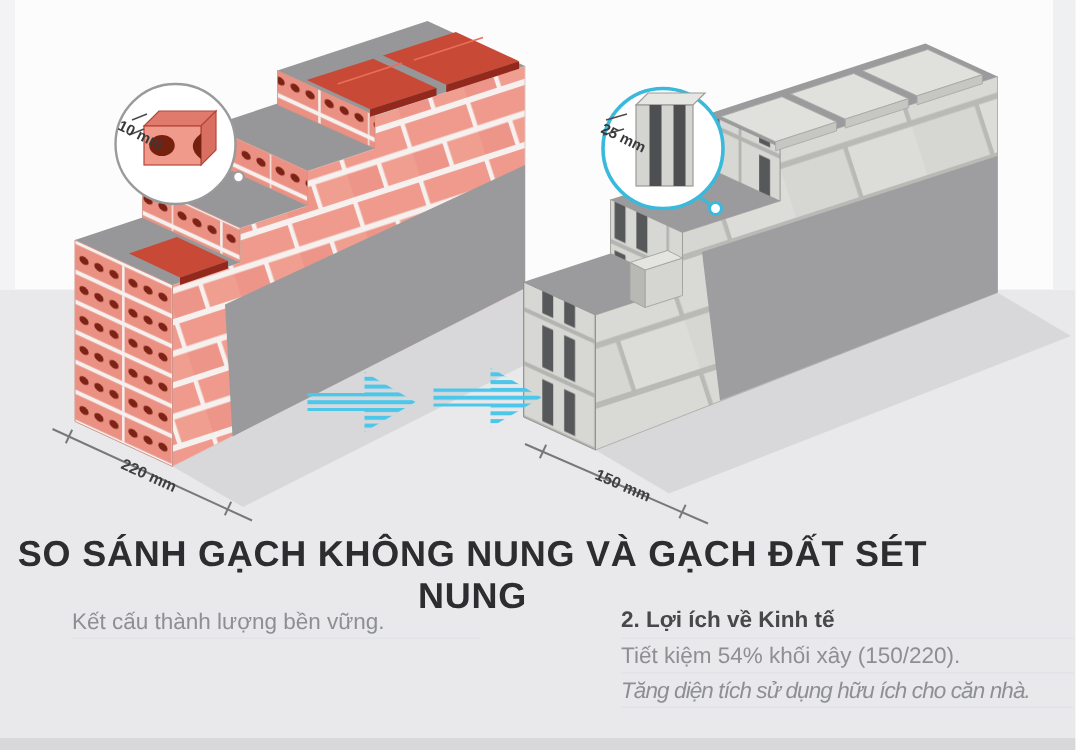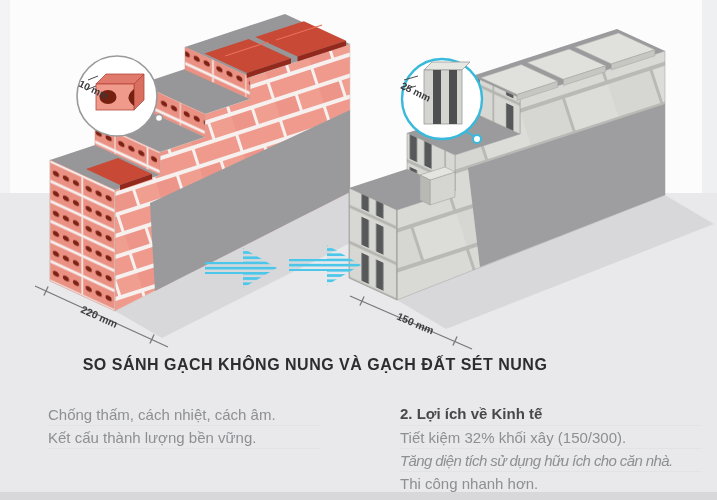--- a/index.html
+++ b/index.html
@@ -4,24 +4,24 @@
 <style>
   html,body{margin:0;padding:0;}
   .canvas{position:relative;width:717px;height:500px;background:#fcfcfd;overflow:hidden;
           font-family:"Liberation Sans",sans-serif;}
   .floor{position:absolute;left:0;top:193px;width:717px;height:299px;background:#e9e9ec;}
   .band-bottom{position:absolute;left:0;top:492px;width:717px;height:8px;background:#d8d8db;}
   .strip-right{position:absolute;left:702px;top:0;width:15px;height:193px;background:#eff0f2;}
   .strip-left{position:absolute;left:0;top:0;width:10px;height:193px;background:#f3f3f5;}
   svg.scene{position:absolute;left:0;top:0;}
   .title{position:absolute;left:0;top:356px;width:630px;text-align:center;
-         font-size:16px;font-weight:bold;color:#2d2d30;letter-spacing:.5px;}
+         font-size:24px;font-weight:bold;color:#2d2d30;letter-spacing:.5px;}
   .col{position:absolute;top:403px;}
   .col.left{left:48px;width:272px;}
-  .col.right{left:400px;width:302px;}
+  .col.right{left:414px;width:302px;}
   .col .head{font-weight:bold;color:#48484b;font-size:15px;padding:2px 0 3px;
              border-bottom:1px solid #e2e3e6;}
   .col .item{color:#8d8f93;font-size:15px;padding:3px 0 2px;border-bottom:1px solid #e2e3e6;}
   .col .item.last{border-bottom:none;}
   .col .item.condensed{letter-spacing:-0.6px;font-style:italic;}
   text{font-family:"Liberation Sans",sans-serif;}
 </style>
 </head>
 <body>
 
@@ -176,23 +176,21 @@
 
     <g>
       <path transform="translate(205,246)" fill="url(#stripes)" d="M0,16 L38,16 L38,2 L72,22 L38,42 L38,28 L0,28 Z"></path>
       <path transform="translate(289,243)" fill="url(#stripes)" d="M0,16 L38,16 L38,2 L72,22 L38,42 L38,28 L0,28 Z"></path>
     </g>
   </svg>
 
   <div class="title">SO SÁNH GẠCH KHÔNG NUNG VÀ GẠCH ĐẤT SÉT NUNG</div>
 
   <div class="col left">
-    <div class="item">Chống thấm, cách nhiệt, cách âm.</div>
     <div class="item">Kết cấu thành lượng bền vững.</div>
   </div>
 
   <div class="col right">
     <div class="head">2. Lợi ích về Kinh tế</div>
-    <div class="item">Tiết kiệm 32% khối xây (150/300).</div>
+    <div class="item">Tiết kiệm 54% khối xây (150/220).</div>
     <div class="item condensed">Tăng diện tích sử dụng hữu ích cho căn nhà.</div>
-    <div class="item last">Thi công nhanh hơn.</div>
   </div>
 </div>
 
 </body></html>

